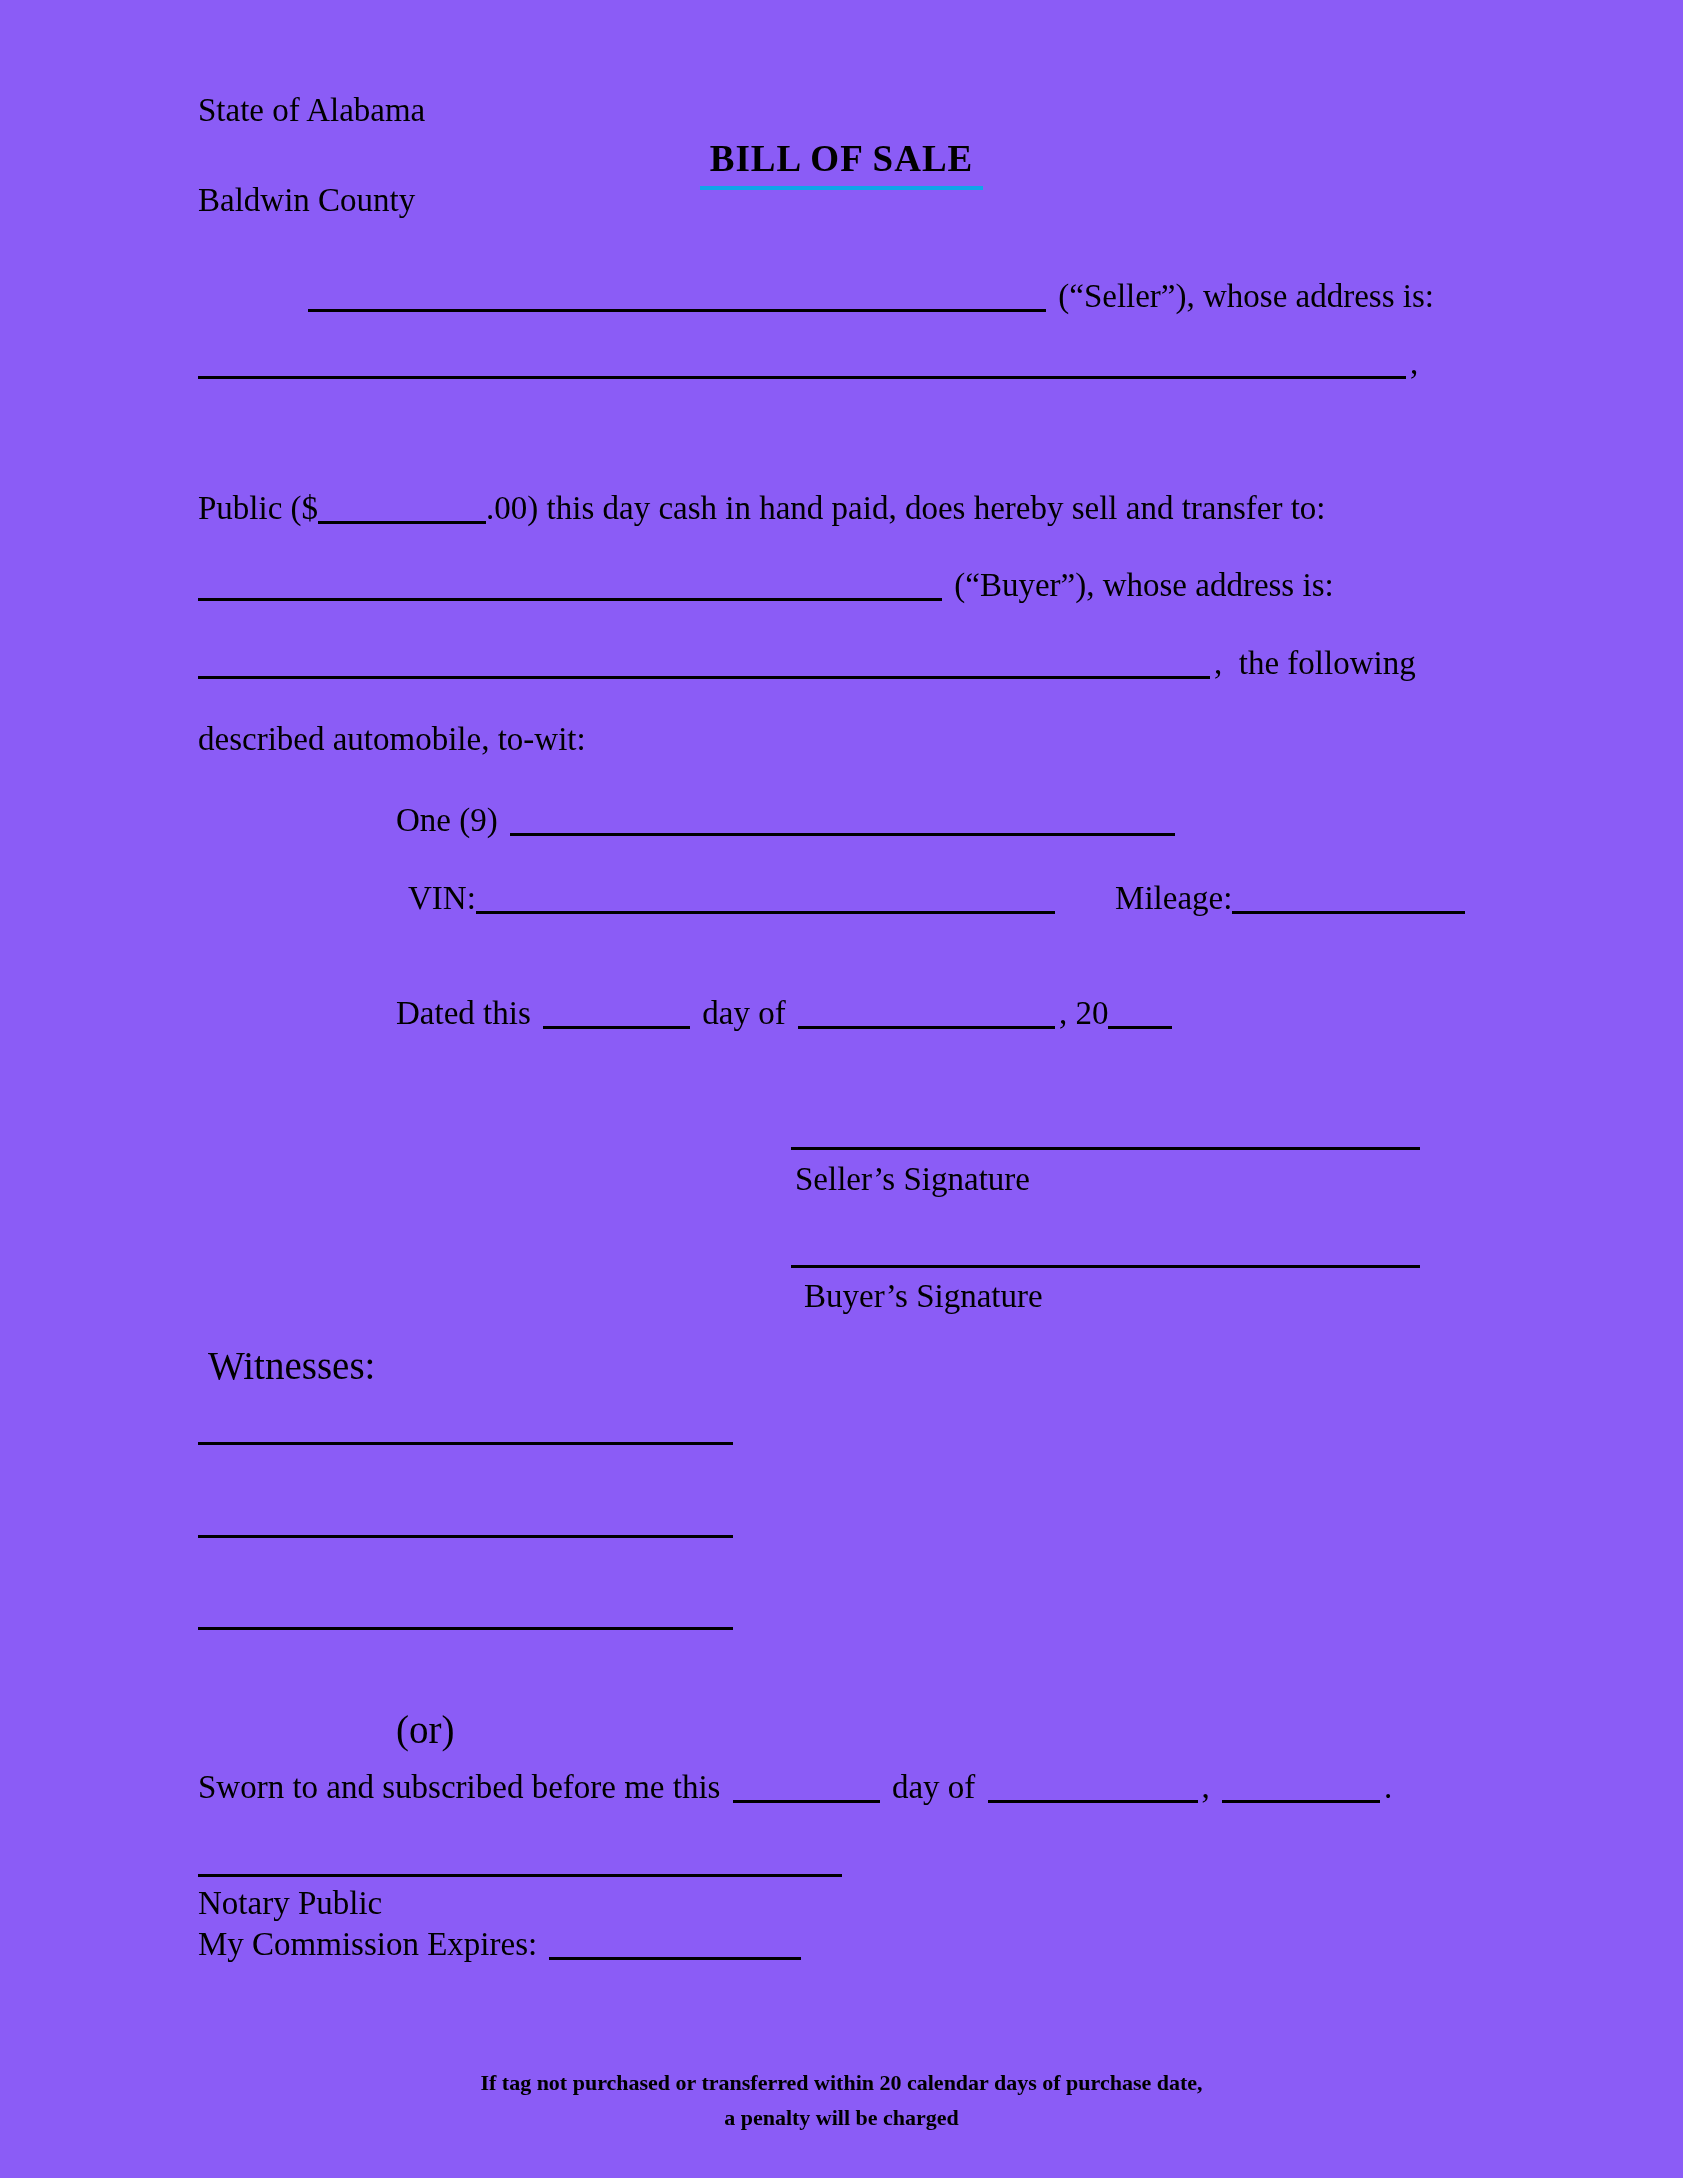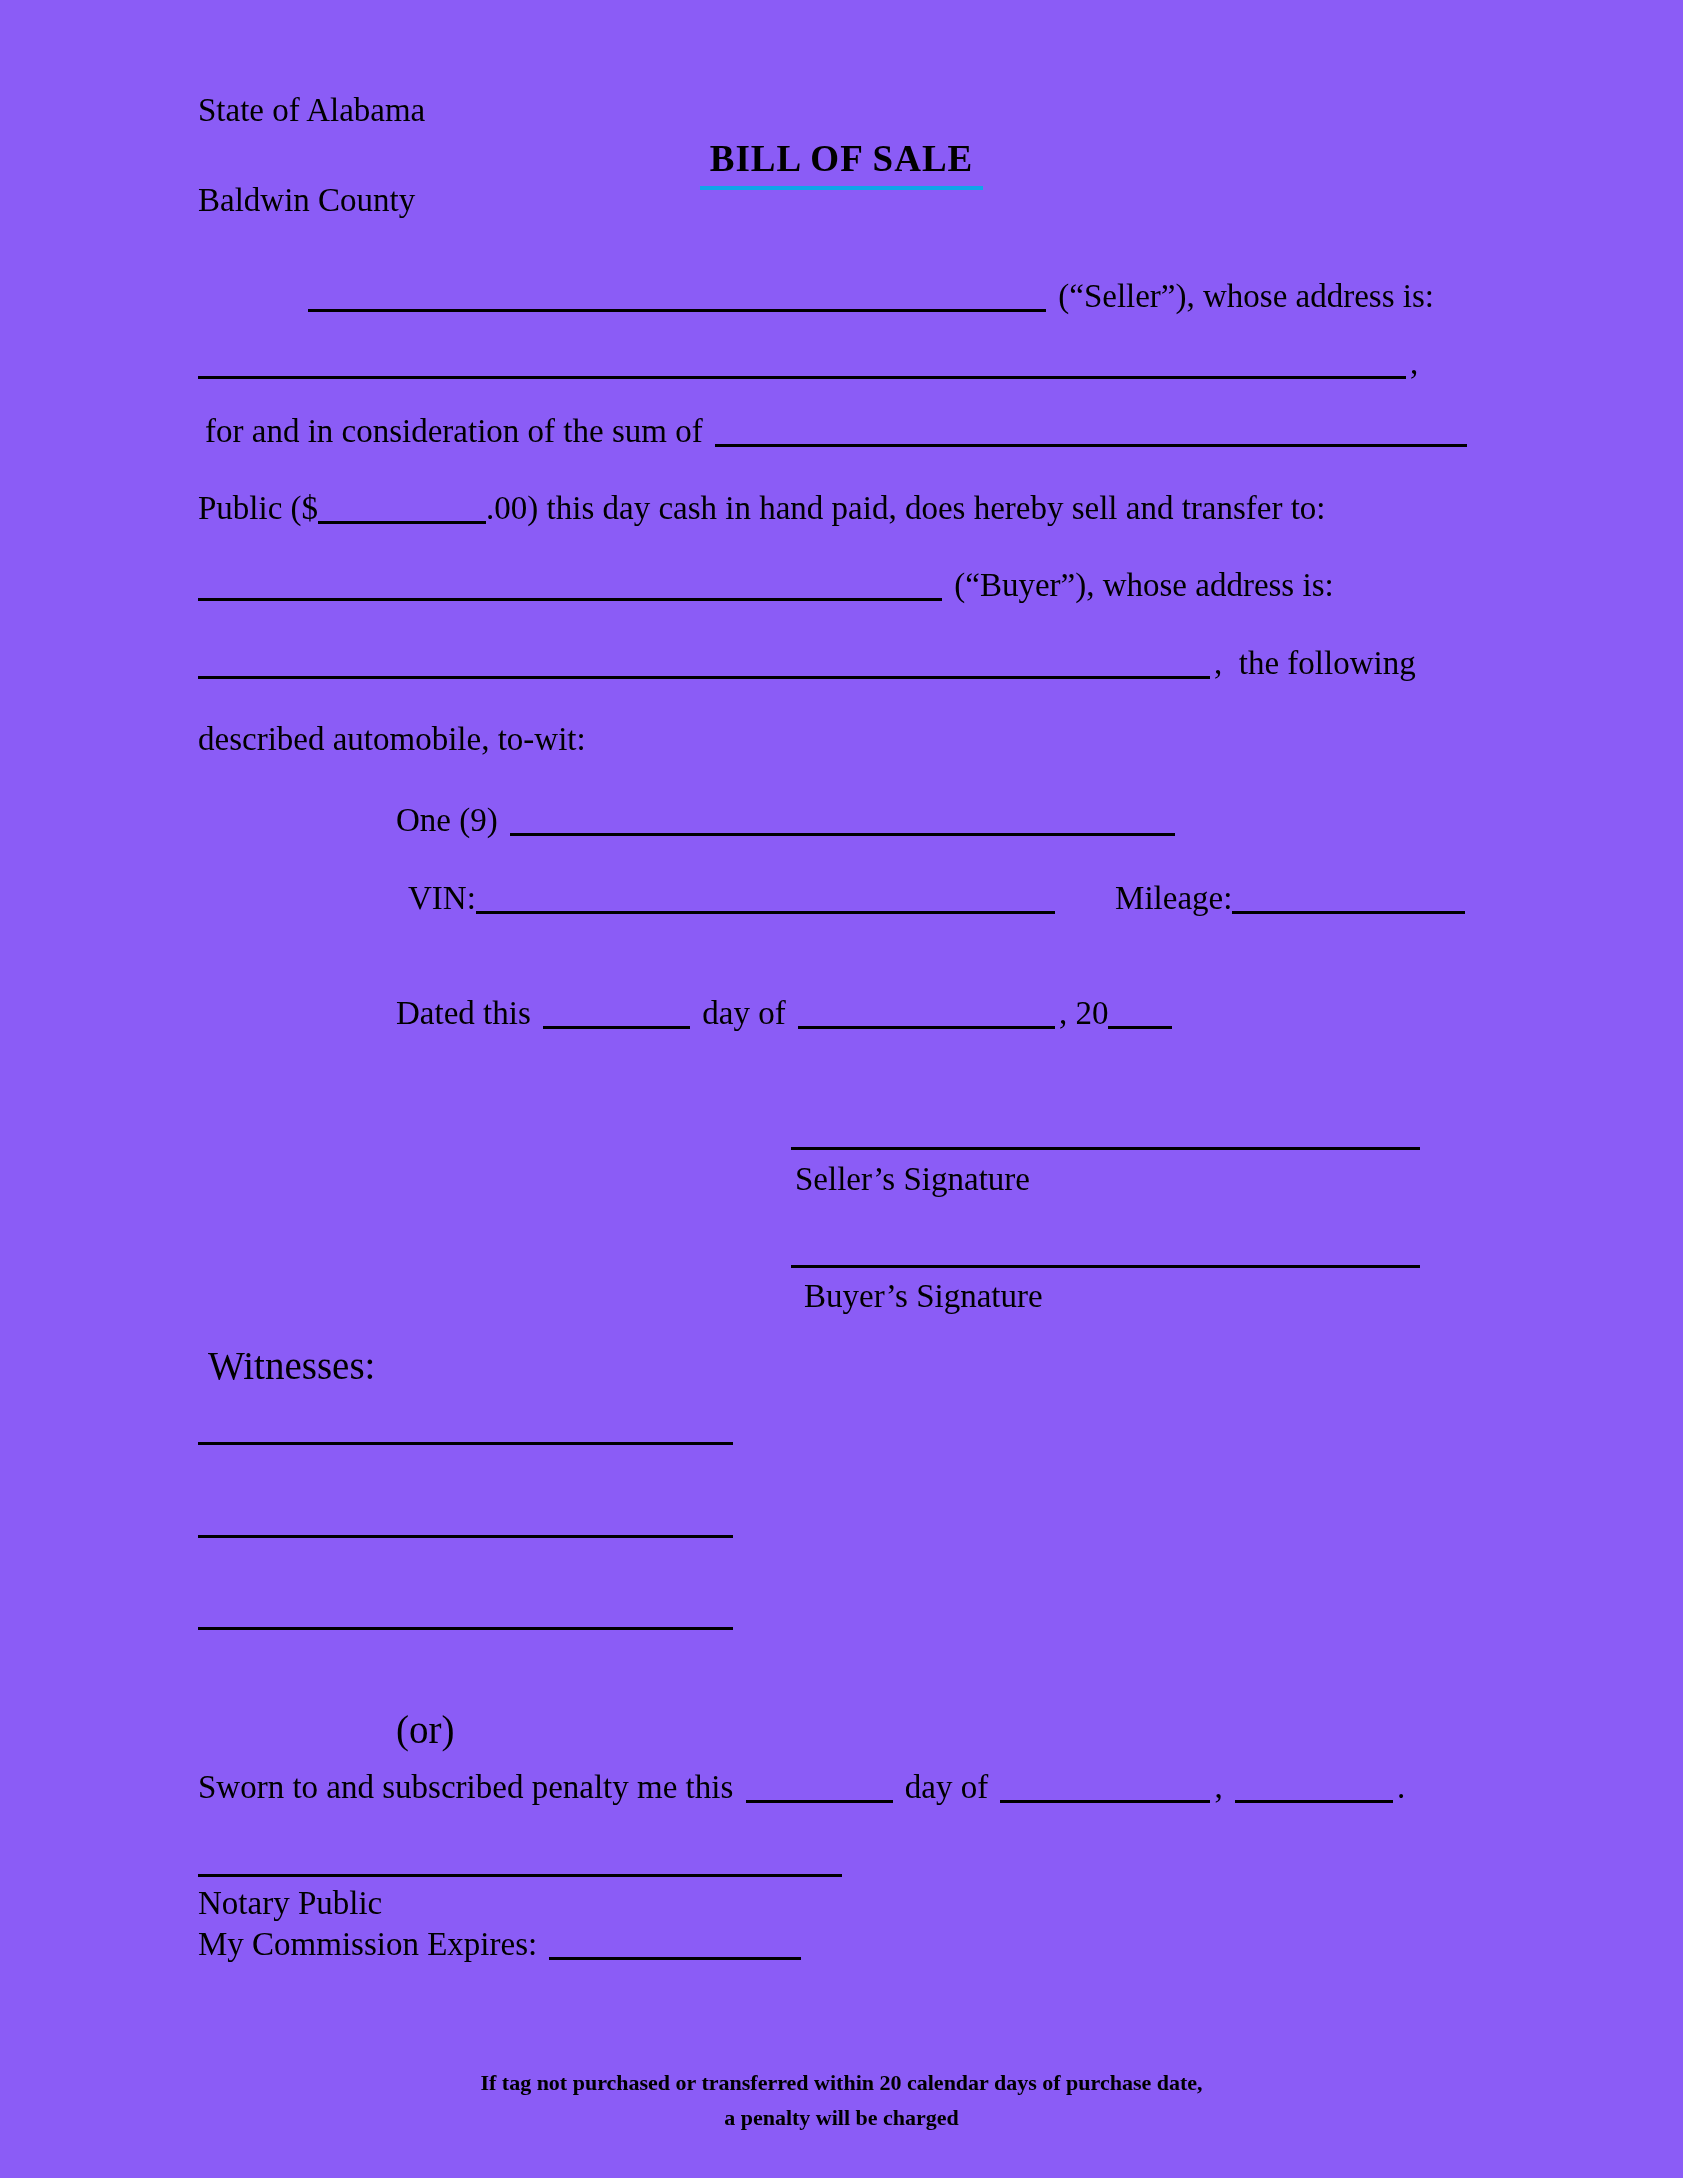--- a/index.html
+++ b/index.html
@@ -80,24 +80,20 @@
 
   <div class="line" style="left:308px; top:276px;">
     <span class="blank" style="width:738px; margin-left:0;"></span>
     <span>(“Seller”), whose address is:</span>
   </div>
 
   <div class="line" style="left:198px; top:343px;">
     <span class="blank" style="width:1208px; margin-left:0;"></span><span>,</span>
   </div>
 
-  <div class="line" style="left:205px; top:411px;">
-    <span>for and in consideration of the sum of</span>
-    <span class="blank" style="width:752px;"></span>
-  </div>
 
   <div class="line" style="left:198px; top:488px;">
     <span>Public ($</span><span class="blank" style="width:168px; margin:0 0 -5px 0;"></span><span>.00) this day cash in hand paid, does hereby sell and transfer to:</span>
   </div>
 
   <div class="line" style="left:198px; top:565px;">
     <span class="blank" style="width:744px; margin-left:0;"></span>
     <span>(“Buyer”), whose address is:</span>
   </div>
 
@@ -131,21 +127,21 @@
   <div class="sig-label" style="left:804px; top:1277px;">Buyer’s Signature</div>
 
   <div class="line big" style="left:208px; top:1327px;">Witnesses:</div>
   <div class="rule" style="left:198px; top:1442px; width:535px;"></div>
   <div class="rule" style="left:198px; top:1535px; width:535px;"></div>
   <div class="rule" style="left:198px; top:1627px; width:535px;"></div>
 
   <div class="line big" style="left:396px; top:1691px;">(or)</div>
 
   <div class="line" style="left:198px; top:1767px;">
-    <span>Sworn to and subscribed penalty me this</span>
+    <span>Sworn to and subscribed before me this</span>
     <span class="blank" style="width:147px;"></span>
     <span>day of</span>
     <span class="blank" style="width:210px;"></span><span>,</span>
     <span class="blank" style="width:158px;"></span><span>.</span>
   </div>
 
   <div class="rule" style="left:198px; top:1874px; width:644px;"></div>
   <div class="line" style="left:198px; top:1884px;">Notary Public</div>
   <div class="line" style="left:198px; top:1924px;">
     <span>My Commission Expires:</span>

